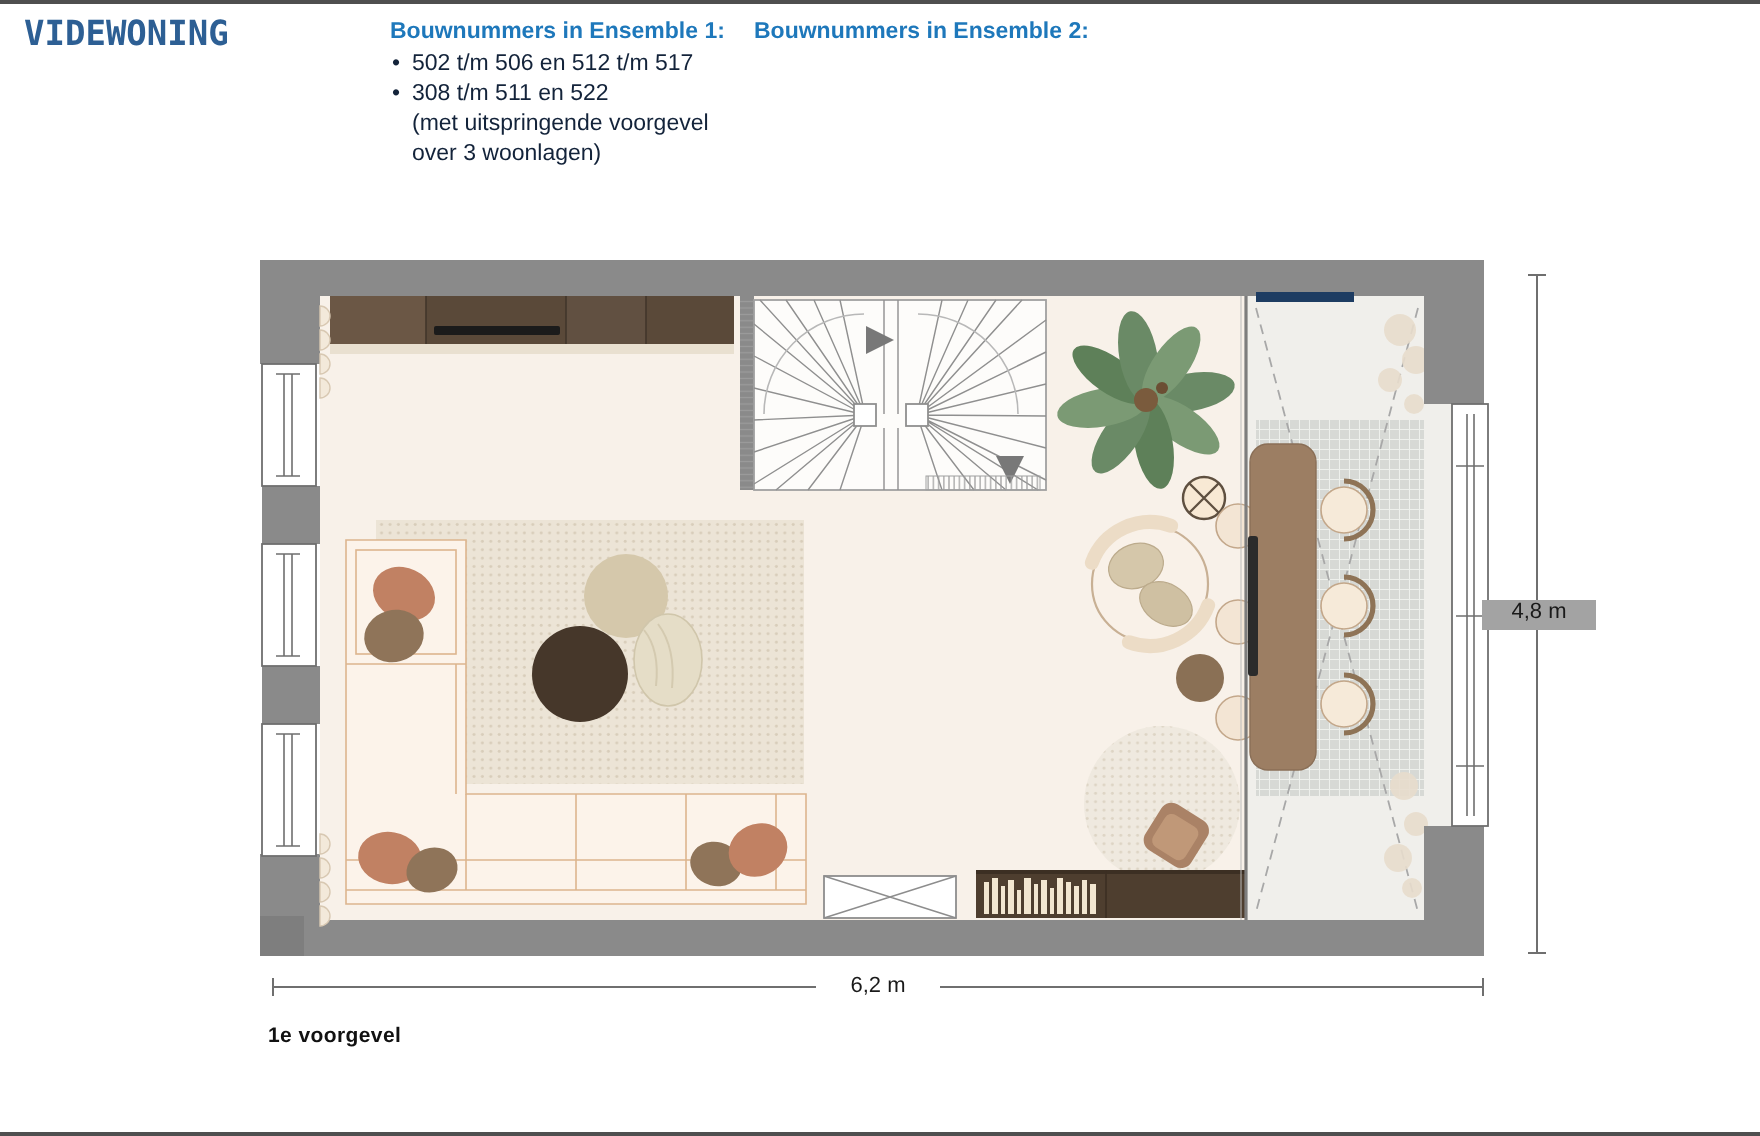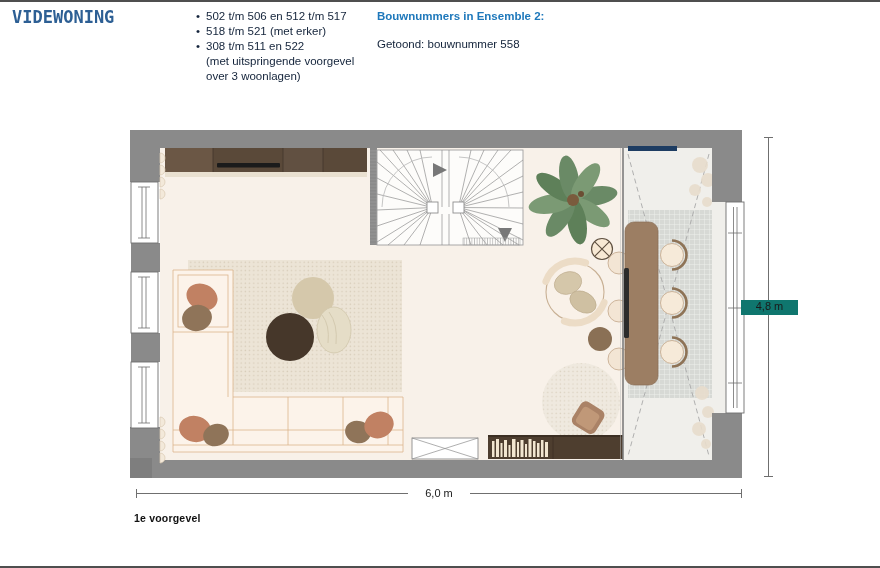--- a/index.html
+++ b/index.html
@@ -27,21 +27,21 @@
   .col li{position:relative;padding-left:11px;white-space:pre-line;}
   .col li::before{content:"\2022";position:absolute;left:1px;top:0;}
   .shown-note{margin-top:13px;}
 
   .plan{position:absolute;left:130px;top:130px;width:622px;height:348px;}
 
   .dim-line-v{position:absolute;left:768px;top:137px;width:1px;height:340px;background:#6f6f6f;}
   .dim-tick-h{position:absolute;width:9px;height:1px;background:#6f6f6f;}
   .dim-label-v{
     position:absolute;left:741px;top:300px;width:57px;height:15px;
-    background:#0f766e;text-align:center;font-size:11px;color:#1a1a1a;
+    background:#a3a3a3;text-align:center;font-size:11px;color:#1a1a1a;
   }
   .dim-line-h{position:absolute;left:136px;top:493px;width:606px;height:1px;background:#6f6f6f;}
   .dim-tick-v{position:absolute;width:1px;height:9px;background:#6f6f6f;}
   .dim-label-h{
     position:absolute;left:408px;top:487px;width:62px;height:14px;
     background:#ffffff;text-align:center;font-size:11px;color:#1a1a1a;
   }
   .floor-label{
     position:absolute;left:134px;top:512px;font-size:10.5px;font-weight:bold;
     color:#111111;letter-spacing:0.2px;
@@ -49,32 +49,31 @@
 </style>
 </head>
 <body>
 
 <div class="edge-bar edge-top"></div>
 <div class="edge-bar edge-bottom"></div>
 
 <div class="logo">VIDEWONING</div>
 
 <div class="col col1">
+  <h3>Bouwnummers in Ensemble 1:</h3>
   <ul>
     <li>502 t/m 506 en 512 t/m 517</li>
-    <li>518 t/m 521 (met erker)</li>
     <li>308 t/m 511 en 522
 (met uitspringende voorgevel
 over 3 woonlagen)</li>
   </ul>
 </div>
 
 <div class="col col2">
   <h3>Bouwnummers in Ensemble 2:</h3>
-  <div class="shown-note">Getoond: bouwnummer 558</div>
 </div>
 
 <div class="plan">
 <svg width="622" height="348" viewBox="0 0 622 348">
   <defs>
     <pattern id="dots" width="4.2" height="4.2" patternUnits="userSpaceOnUse">
       <circle cx="2" cy="2" r="0.75" fill="#d8cdba"></circle>
     </pattern>
     <pattern id="dots2" width="4.2" height="4.2" patternUnits="userSpaceOnUse">
       <circle cx="2" cy="2" r="0.75" fill="#ddd4c4"></circle>
@@ -309,15 +308,15 @@
 </div>
 
 <div class="dim-line-v"></div>
 <div class="dim-tick-h" style="left:764px;top:137px;"></div>
 <div class="dim-tick-h" style="left:764px;top:476px;"></div>
 <div class="dim-label-v">4,8 m</div>
 
 <div class="dim-line-h"></div>
 <div class="dim-tick-v" style="left:136px;top:489px;"></div>
 <div class="dim-tick-v" style="left:741px;top:489px;"></div>
-<div class="dim-label-h">6,0 m</div>
+<div class="dim-label-h">6,2 m</div>
 
 <div class="floor-label">1e voorgevel</div>
 
 </body></html>

